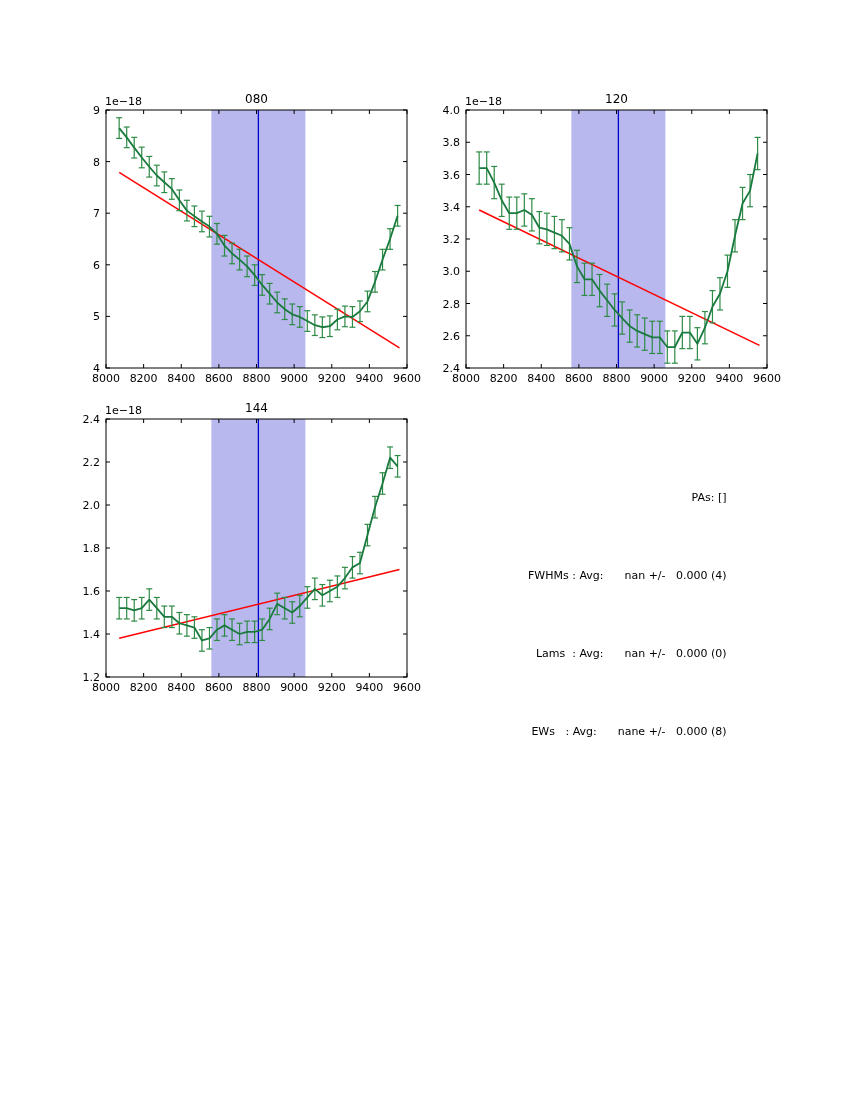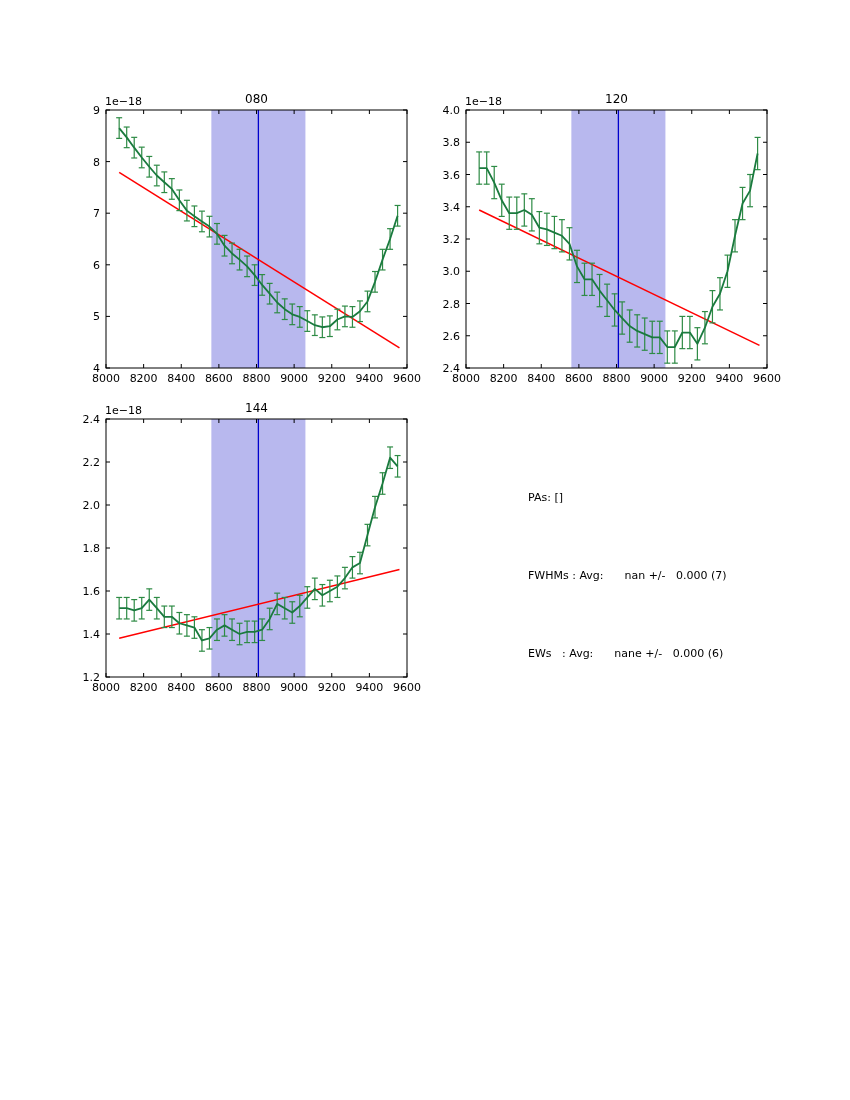--- a/index.html
+++ b/index.html
@@ -4,21 +4,21 @@
 <style>
   html,body{margin:0;padding:0;background:#ffffff;}
   .page{position:relative;width:850px;height:1100px;background:#ffffff;overflow:hidden;
         font-family:"DejaVu Sans","Liberation Sans",sans-serif;}
   #charts{position:absolute;left:0;top:0;}
   svg text{font-family:"DejaVu Sans","Liberation Sans",sans-serif;fill:#000000;}
   svg .tick-label{font-size:11px;}
   svg .chart-title{font-size:12px;}
   svg .offset-label{font-size:11px;}
   .stats{position:absolute;left:528px;top:433px;font-size:11px;line-height:26px;
-         color:#000000;white-space:pre;}
+         color:#000000;white-space:pre;text-align:right;}
   .stats-line{height:26px;}
 </style>
 </head>
 <body>
 
 <div class="page">
   <svg id="charts" width="850" height="1100">
       <g>
         <rect x="211.35" y="110" width="94.06250000000003" height="258" fill="#b8b8ee"></rect>
         <line x1="258.38125" x2="258.38125" y1="110" y2="368" stroke="#0000cc" stroke-width="1.3"></line>
@@ -549,16 +549,17 @@
           <text x="100" y="509" text-anchor="end" class="tick-label">2.0</text>
           <text x="100" y="465.99999999999994" text-anchor="end" class="tick-label">2.2</text>
           <text x="100" y="423" text-anchor="end" class="tick-label">2.4</text>
         </g>
         <text x="256.5" y="412" text-anchor="middle" class="chart-title">144</text>
         <text x="105" y="414" class="offset-label">1e−18</text>
       </g>
     </svg>
   <div class="stats">
     <div class="stats-line">PAs: []</div>
-    <div class="stats-line">FWHMs : Avg:      nan +/-   0.000 (7)</div>
-    <div class="stats-line">EWs   : Avg:      nane +/-   0.000 (6)</div>
+    <div class="stats-line">FWHMs : Avg:      nan +/-   0.000 (4)</div>
+    <div class="stats-line">Lams  : Avg:      nan +/-   0.000 (0)</div>
+    <div class="stats-line">EWs   : Avg:      nane +/-   0.000 (8)</div>
   </div>
 </div>
 
 </body></html>

